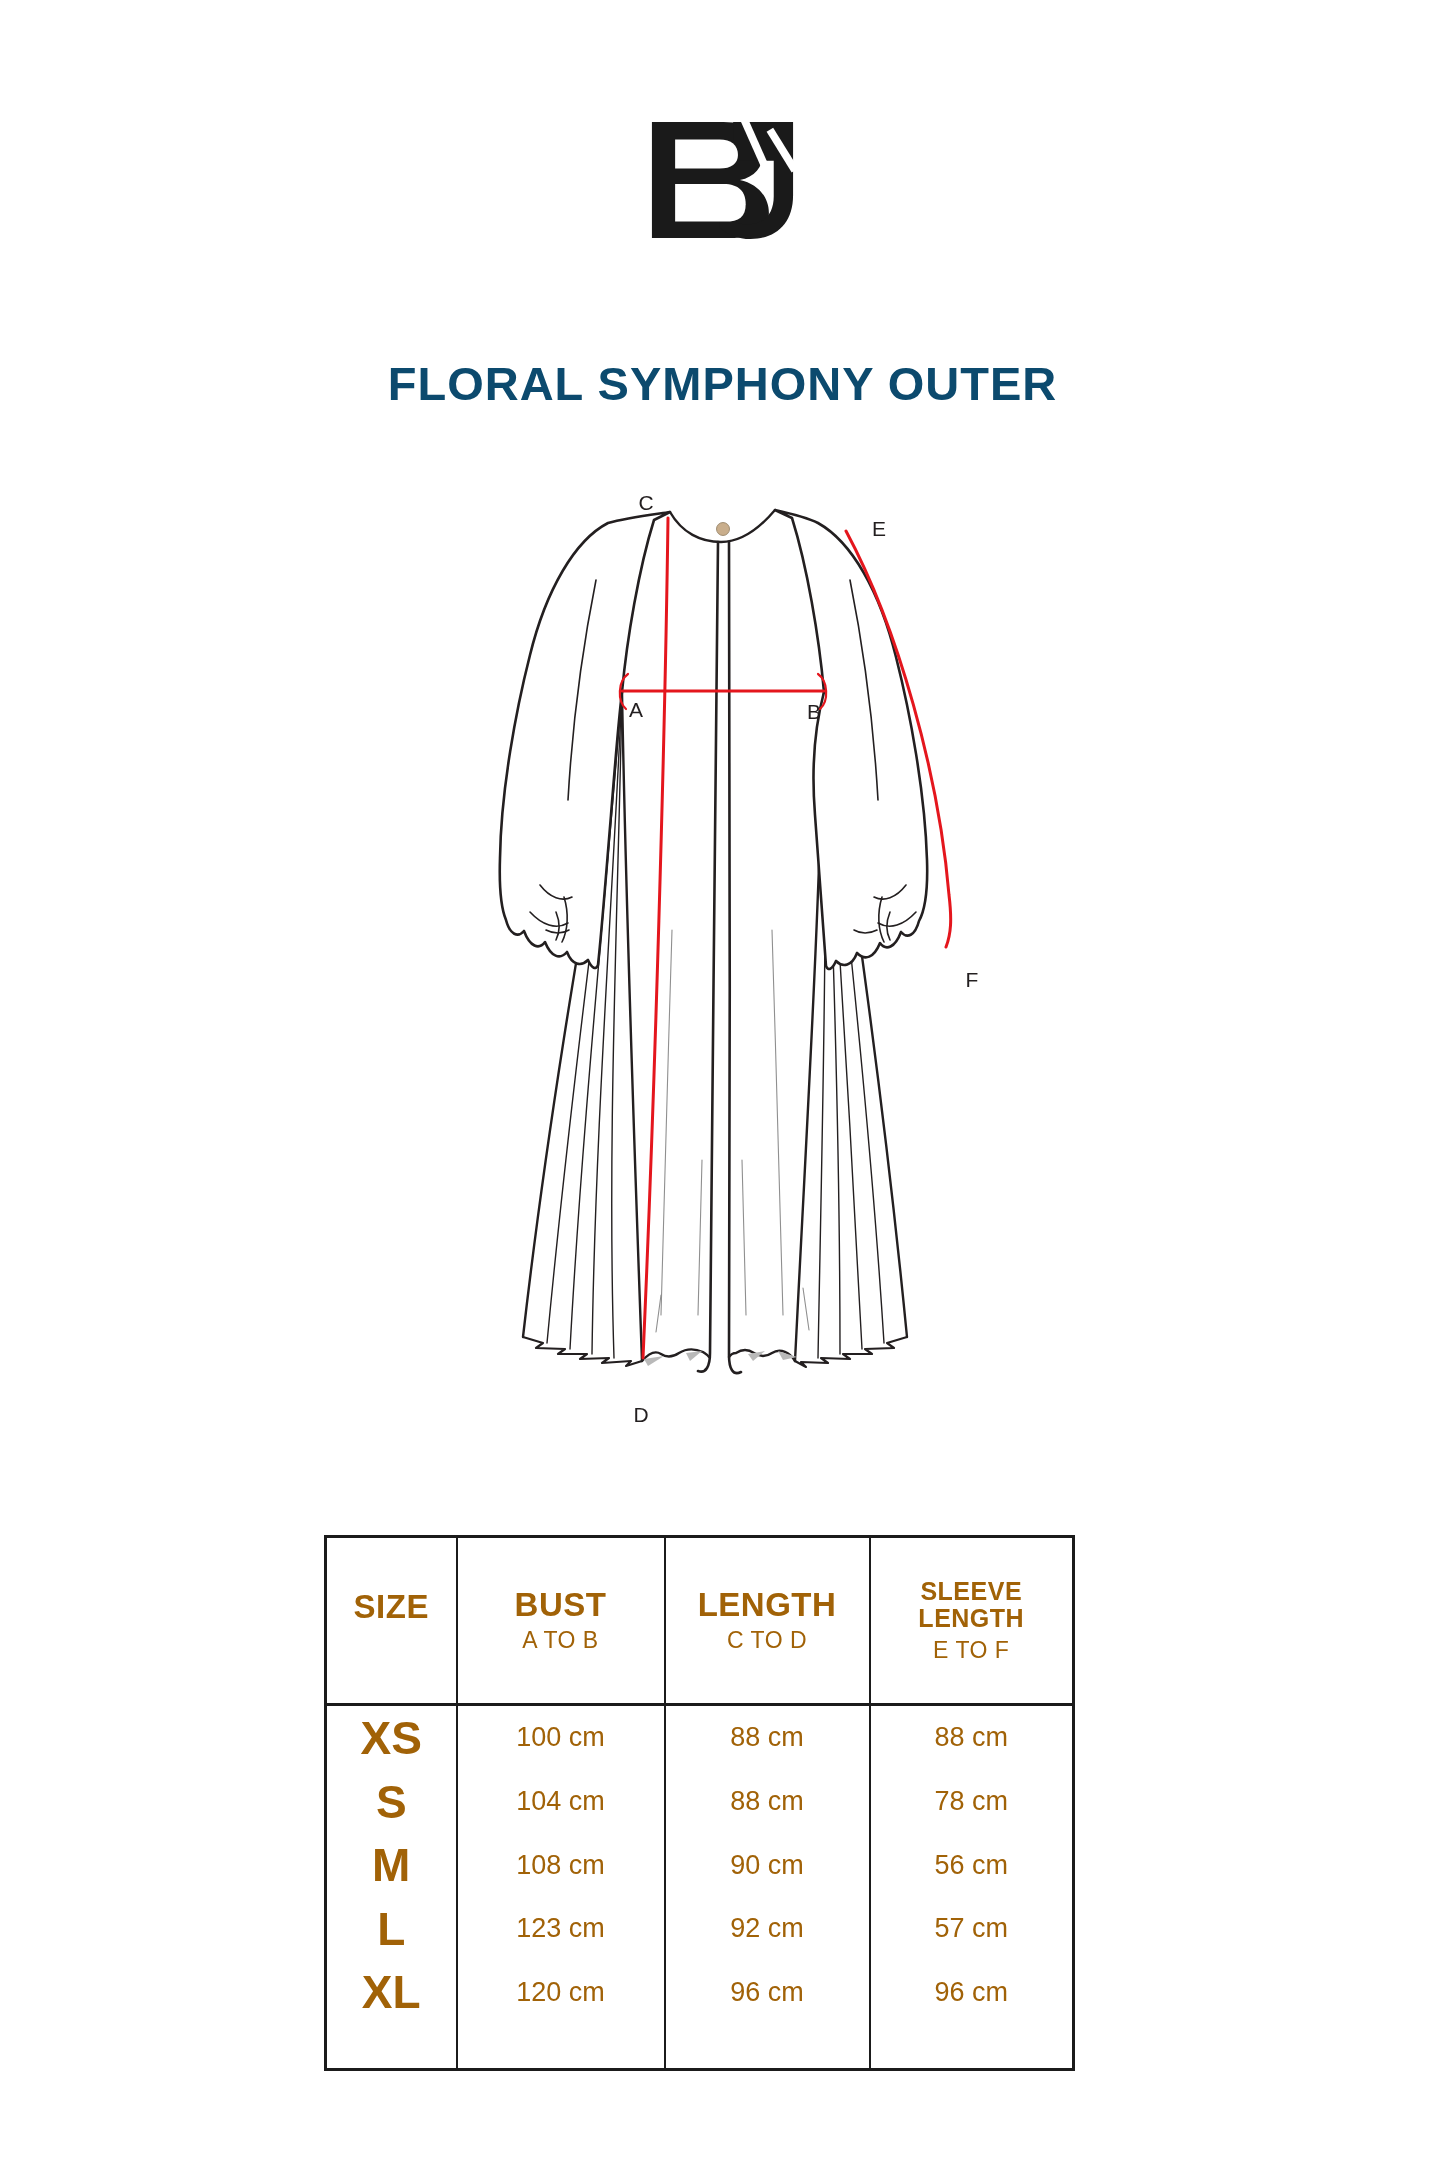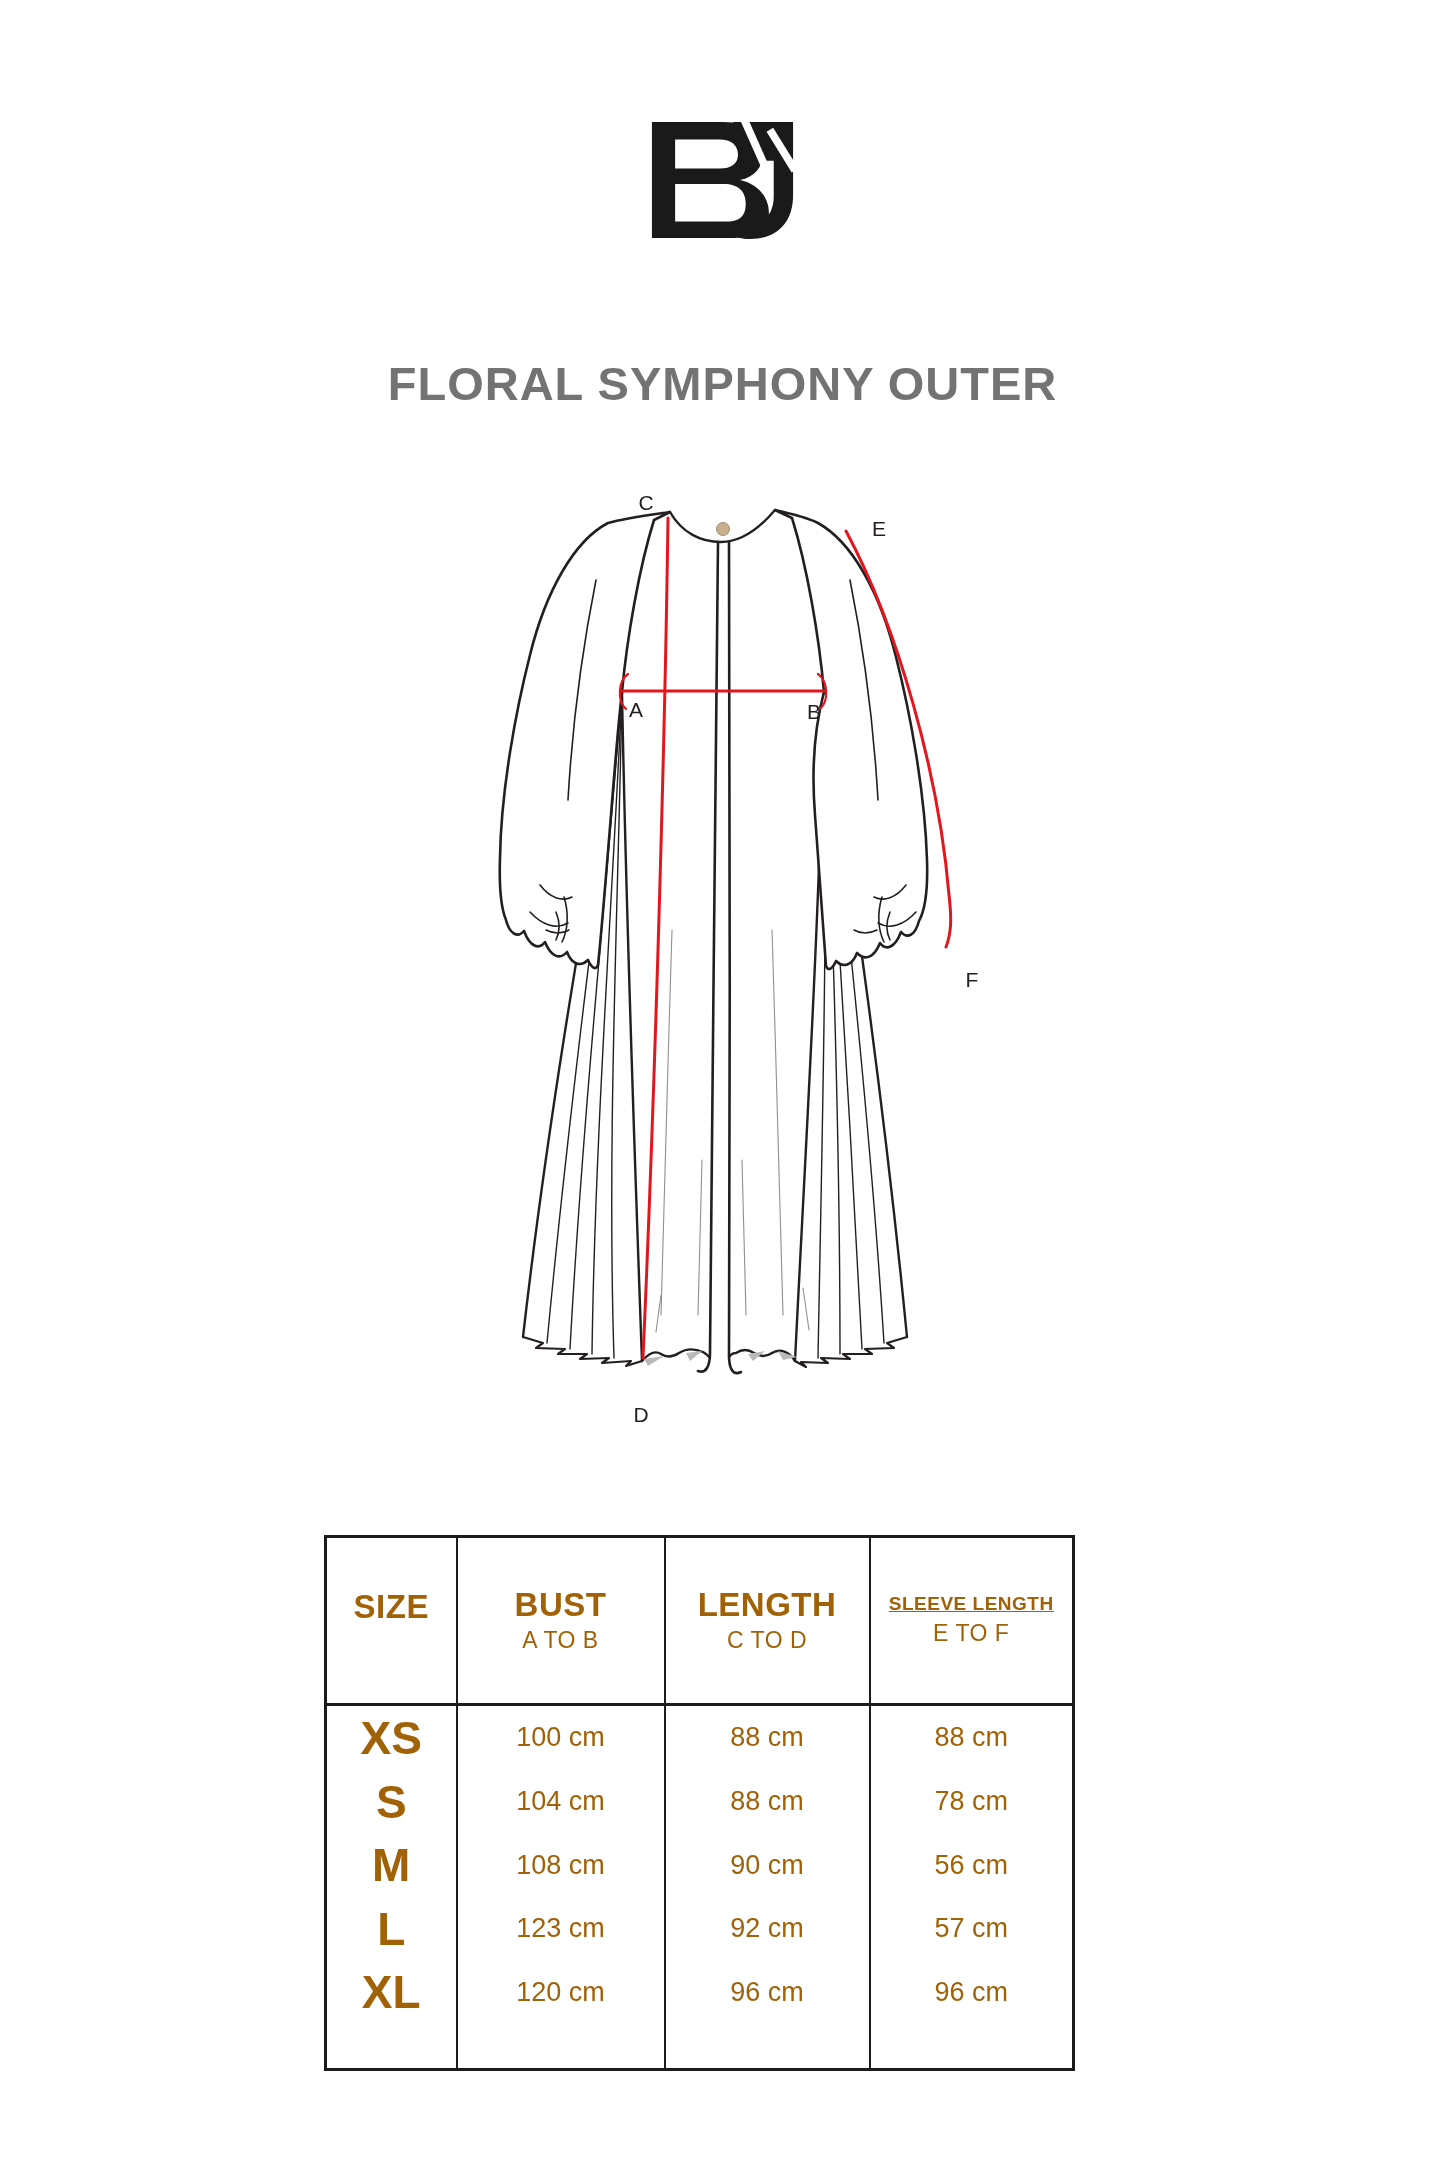--- a/index.html
+++ b/index.html
@@ -1,32 +1,32 @@
 <!DOCTYPE html>
 <html><head>
 <meta charset="utf-8">
 <style>
   html,body{margin:0;padding:0;background:#ffffff;}
   .page{position:relative;width:1445px;height:2167px;background:#ffffff;
         font-family:"Liberation Sans",sans-serif;overflow:hidden;}
   .logo-wrap{position:absolute;left:650px;top:120px;width:145px;height:121px;}
   .page-title{position:absolute;left:0;top:360px;width:100%;text-align:center;
-        font-size:47px;font-weight:bold;letter-spacing:1px;color:#737373;line-height:1;}
+        font-size:47px;font-weight:bold;letter-spacing:1px;color:#0c4a6e;line-height:1;}
   .diagram-wrap{position:absolute;left:350px;top:460px;width:700px;height:1000px;}
   .diagram-wrap svg{display:block;}
   svg text{font-size:21px;font-family:"Liberation Sans",sans-serif;}
   
   .size-table{position:absolute;left:324px;top:1535px;width:748px;height:536px;
         border-collapse:collapse;table-layout:fixed;color:#a16207;
         border:3px solid #1b1b1b;}
   .size-table th,.size-table td{border-left:2px solid #1b1b1b;border-right:2px solid #1b1b1b;
         text-align:center;padding:0;}
   .size-table thead th{border-bottom:3px solid #1b1b1b;vertical-align:middle;height:165px;}
   .h-title{font-size:33px;font-weight:bold;line-height:1.08;letter-spacing:.5px;}
-  .h-title.small{font-size:19px;text-decoration:underline;}
+  .h-title.small{font-size:25px;}
   .h-sub{font-size:23px;font-weight:normal;margin-top:5px;letter-spacing:.5px;}
   .head-size .h-title{margin-bottom:28px;}
   .data-row td{height:55px;font-size:27px;font-weight:normal;}
   .data-row td.size-cell{font-size:46px;font-weight:bold;}
   .spacer-row td{height:38px;}
 </style>
 </head>
 <body>
 
 <div class="page">

